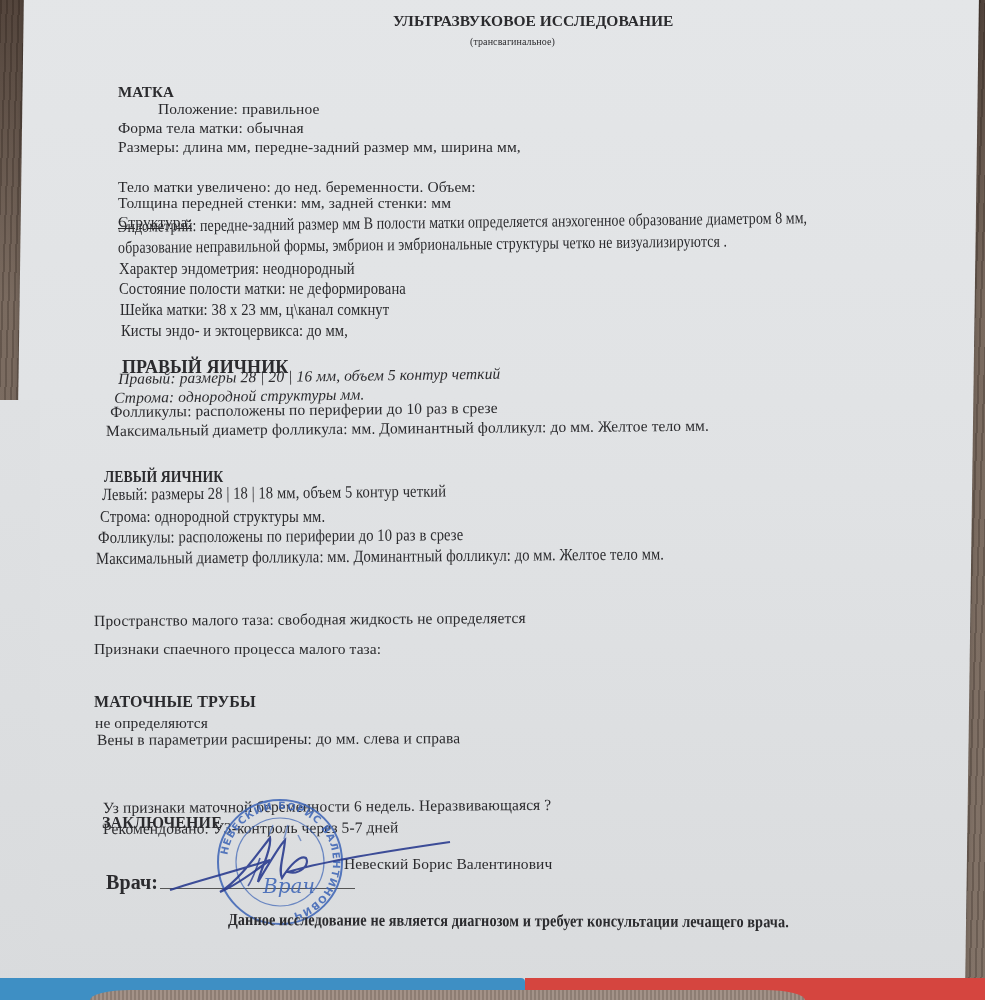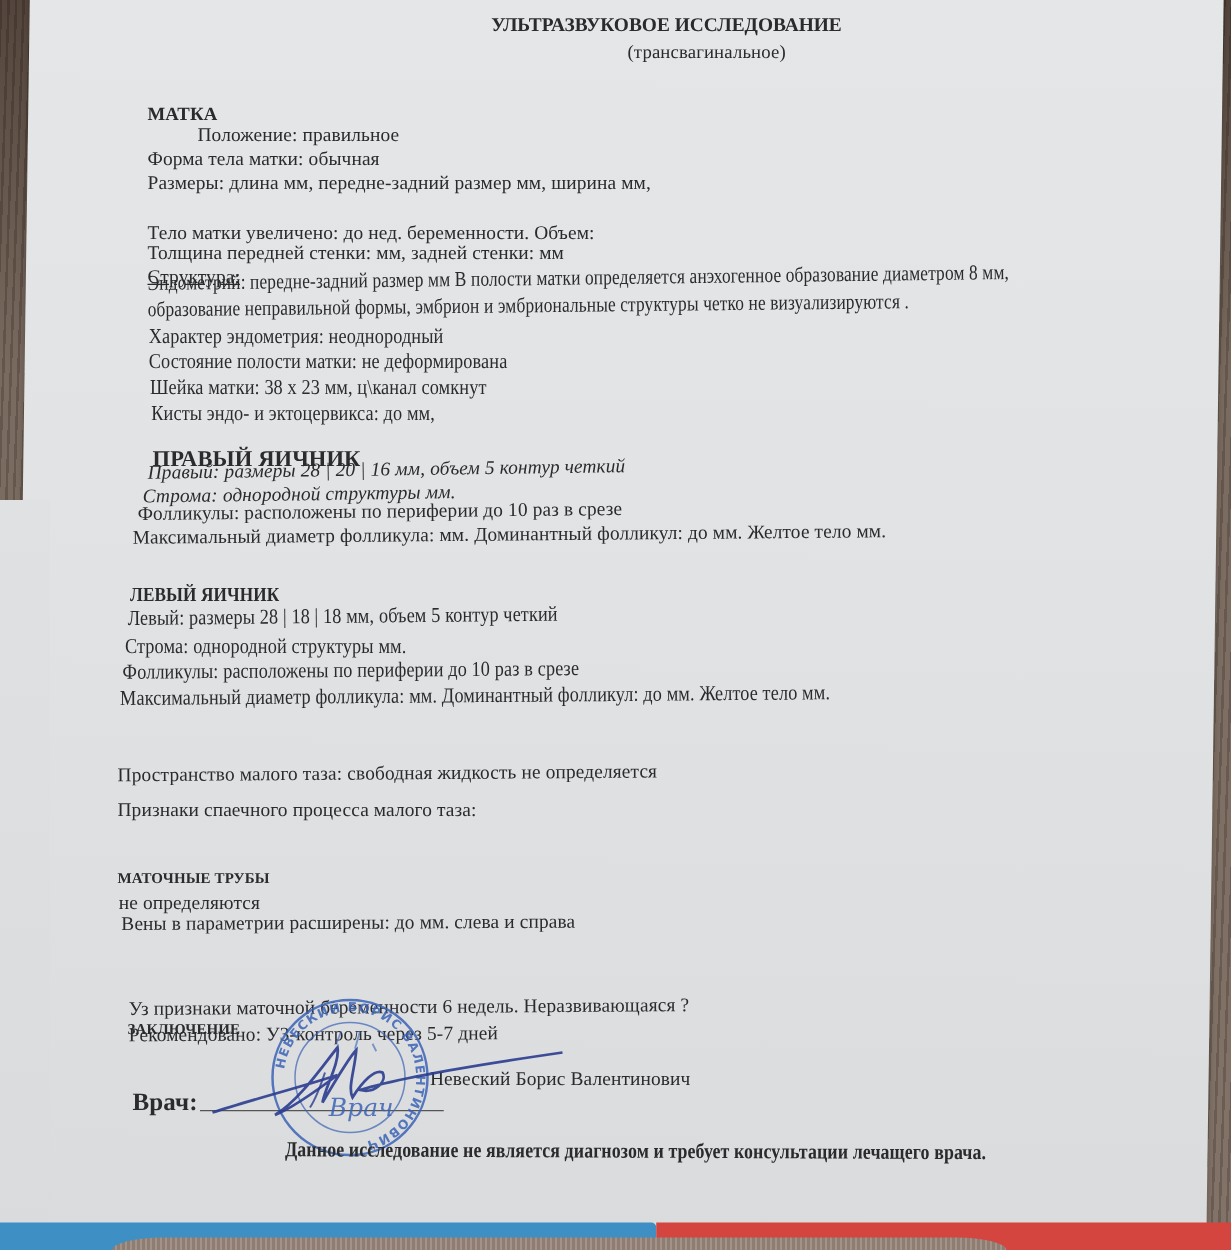--- a/index.html
+++ b/index.html
@@ -79,31 +79,30 @@
       letter-spacing: 0.1px;
     }
     .cond { font-family: "Liberation Sans Narrow", "Liberation Serif", serif; transform-origin: 0 0; transform: scaleX(0.86); }
     .italic { font-style: italic; }
     .heading {
       font-weight: bold;
       font-size: 15px;
     }
     .heading-lg {
       font-weight: bold;
-      font-size: 12px;
+      font-size: 16px;
       font-family: Liberation Serif, serif;
     }
     .title {
       font-weight: bold;
       font-size: 15.5px;
       letter-spacing: 0px;
     }
     .subtitle {
-      font-size: 15px;
-      margin-left: 32px;
+      font-size: 10px;
     }
     .disclaimer {
       font-weight: bold;
       font-size: 15px;
     }
     .sig-line {
       position: absolute;
       left: 160px;
       top: 888px;
       width: 195px;

